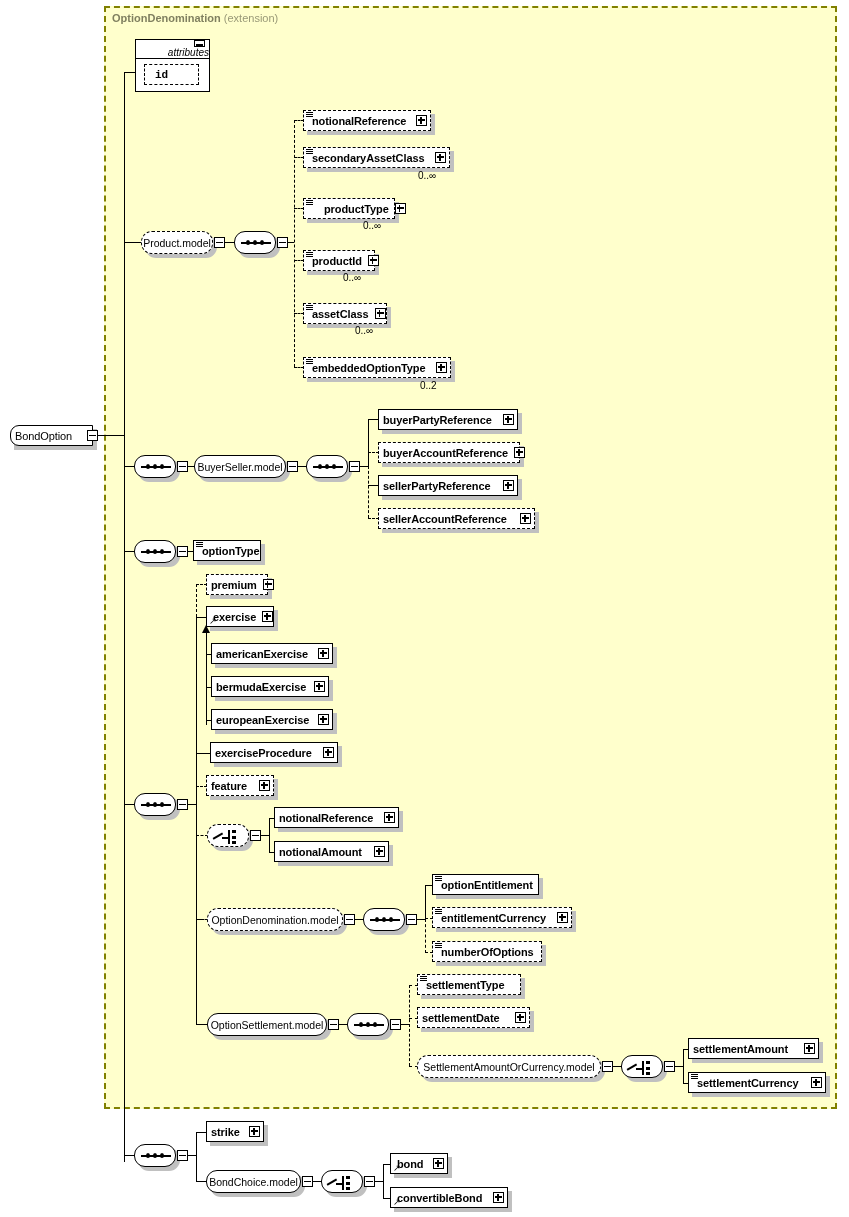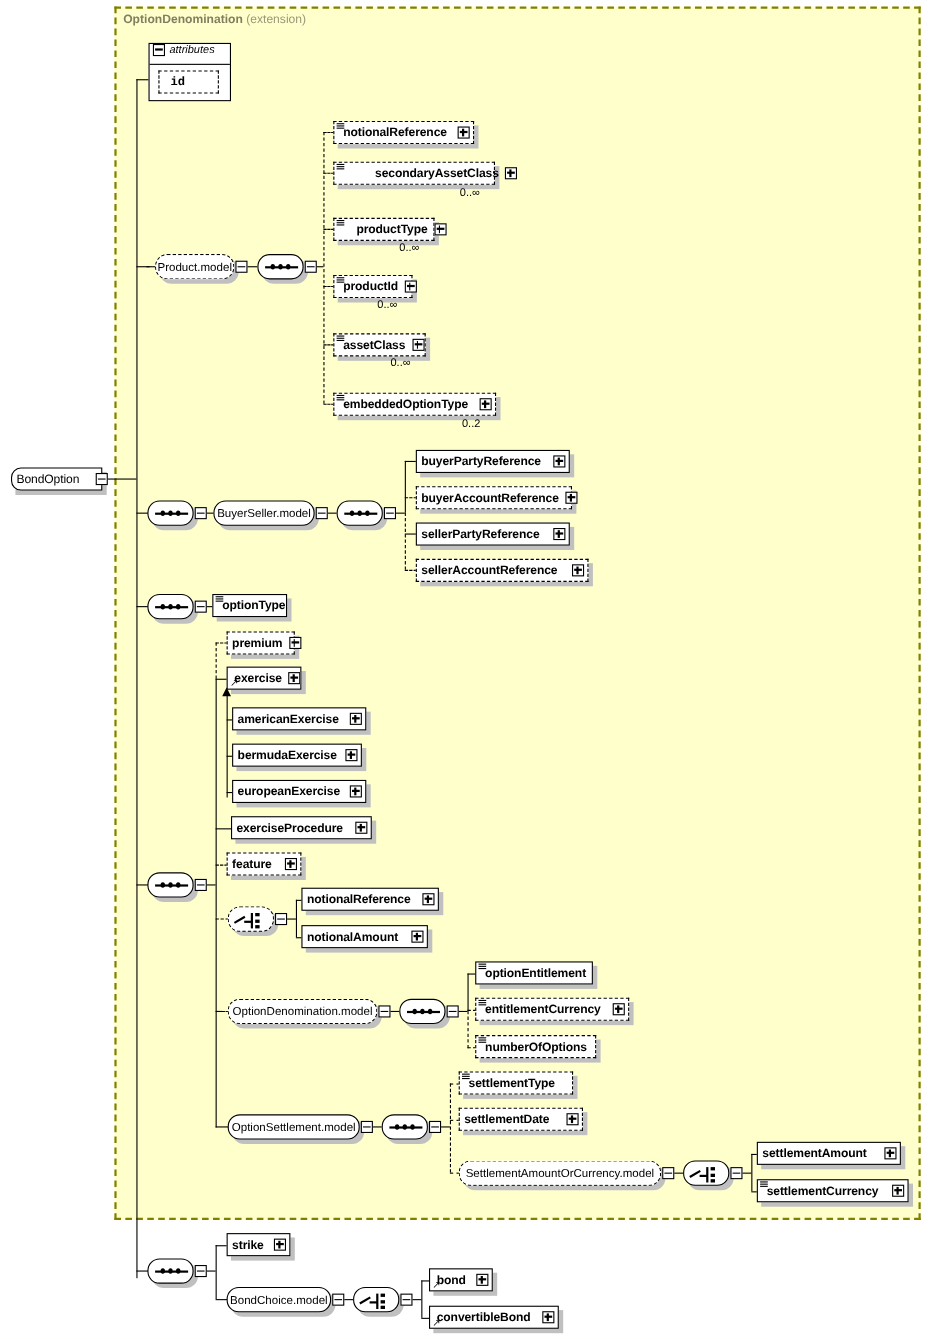--- a/index.html
+++ b/index.html
@@ -44,21 +44,21 @@
 
   
   .inplus{position:relative;width:11px;height:11px;box-sizing:border-box;border:1.5px solid #000;
           background:#fff;margin:0 3px 0 2px;flex:0 0 auto;}
   .inplus::before{content:"";position:absolute;left:1px;top:3px;width:7px;height:1.5px;background:#000;}
   .inplus::after{content:"";position:absolute;left:3px;top:1px;width:1.5px;height:7px;background:#000;}
 
   
   .attrbox{position:absolute;box-sizing:border-box;background:#fff;border:1.5px solid #000;}
   .attrbox .sh{position:absolute;left:4px;top:4px;width:100%;height:100%;background:#c0c0c0;z-index:-1;}
-  .attrhdr{height:18px;display:flex;align-items:flex-start;padding-left:3px;border-bottom:1.5px solid #000;}
+  .attrhdr{height:18px;display:flex;align-items:flex-end;padding-left:3px;border-bottom:1.5px solid #000;flex-direction:column;}
   .attrhdr .mm{width:11px;height:11px;box-sizing:border-box;border:1.5px solid #000;background:#fff;position:relative;margin-right:4px;}
   .attrhdr .mm::before{content:"";position:absolute;left:1px;top:3px;width:7px;height:1.5px;background:#000;}
   .attrhdr span{font-size:10px;font-style:italic;color:#000;}
 
   
   .mgwrap{position:absolute;}
   .mg{position:relative;box-sizing:border-box;height:23px;background:#fff;
       border:1.5px solid #000;border-radius:11px/11px;
       display:flex;align-items:center;justify-content:center;white-space:nowrap;}
   .mgwrap .sh{position:absolute;left:4px;top:4px;width:100%;height:100%;background:#c0c0c0;border-radius:11px;}
@@ -171,21 +171,21 @@
 
   <div class="dl h" style="left:294px;top:157px;width:10px;"></div>
   <div class="boxwrap opt" style="left:303px;top:147px;width:147px;">
     <div class="sh"></div>
     <div class="bx">
       <div class="seqmark">
           <i></i>
           <i></i>
           <i></i>
         </div>
-      <span class="lbl" style="padding-left:8px;margin-left:29px;">secondaryAssetClass</span>
+      <span class="lbl" style="padding-left:8px;">secondaryAssetClass</span>
       <div style="flex:1"></div>
       <div class="inplus"></div>
     </div>
   </div>
   <div class="card" style="left:418px;top:170px;">0..∞</div>
 
   <div class="dl h" style="left:294px;top:208px;width:10px;"></div>
   <div class="boxwrap opt" style="left:303px;top:198px;width:92px;">
     <div class="sh"></div>
     <div class="bx">

